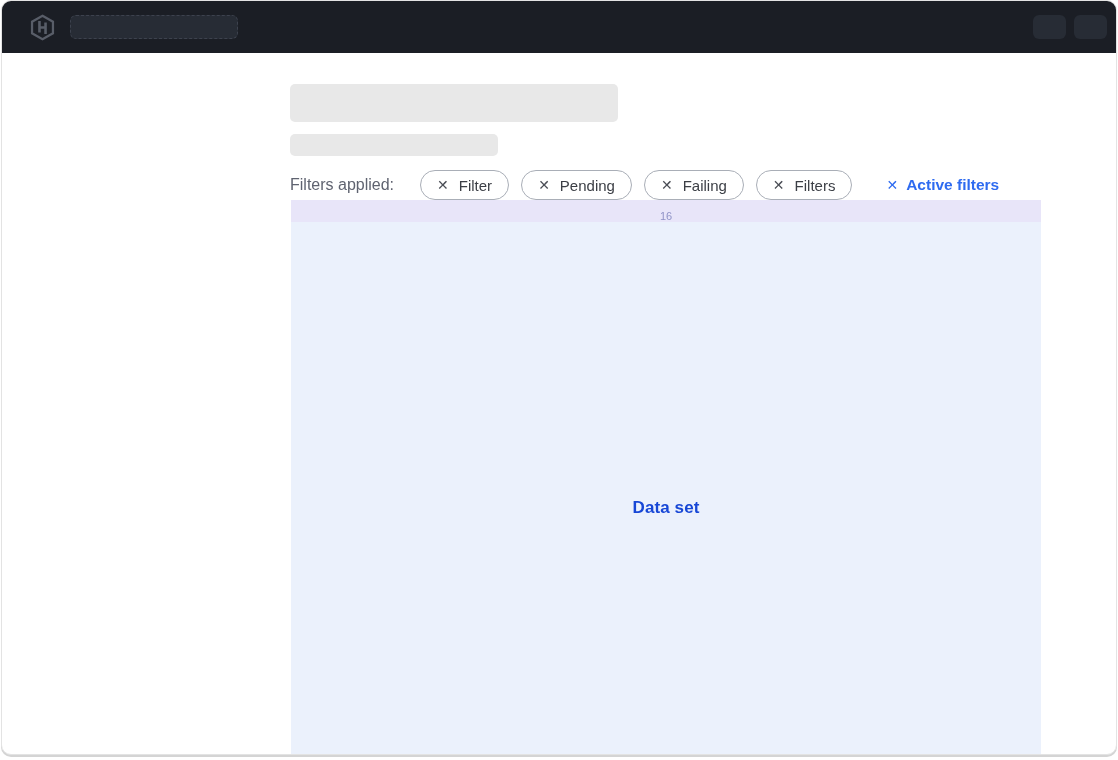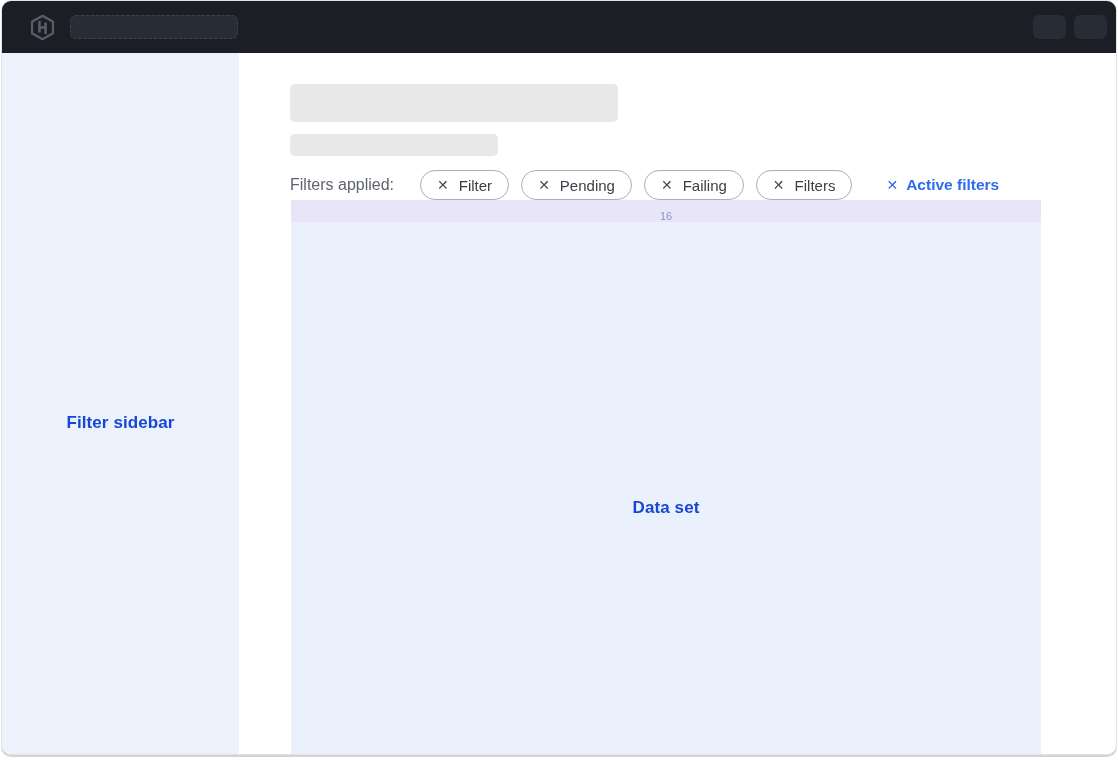--- a/index.html
+++ b/index.html
@@ -76,23 +76,20 @@
   <div class="navbar">
     <svg class="logo" viewBox="0 0 24 24" fill="none" stroke="#585d68" stroke-width="2">
       <path d="M12 1.6 L21.3 6.9 V17.1 L12 22.4 L2.7 17.1 V6.9 Z"></path>
       <path d="M9.3 6.2 V16.4 M14.7 7.6 V17.8 M9.3 12 H14.7" stroke-width="2.3"></path>
     </svg>
     <div class="nav-pill"></div>
     <div class="nav-box b1"></div>
     <div class="nav-box b2"></div>
   </div>
 
-  <div class="sidebar">
-    <div class="sidebar-label">Filter sidebar</div>
-  </div>
 
   <div class="skeleton sk1"></div>
   <div class="skeleton sk2"></div>
 
   <div class="filters-row">
     <span class="filters-label">Filters applied:</span>
 
     <button class="chip">
       <span class="chip-x">✕</span>
       <span class="chip-label">Filter</span>

